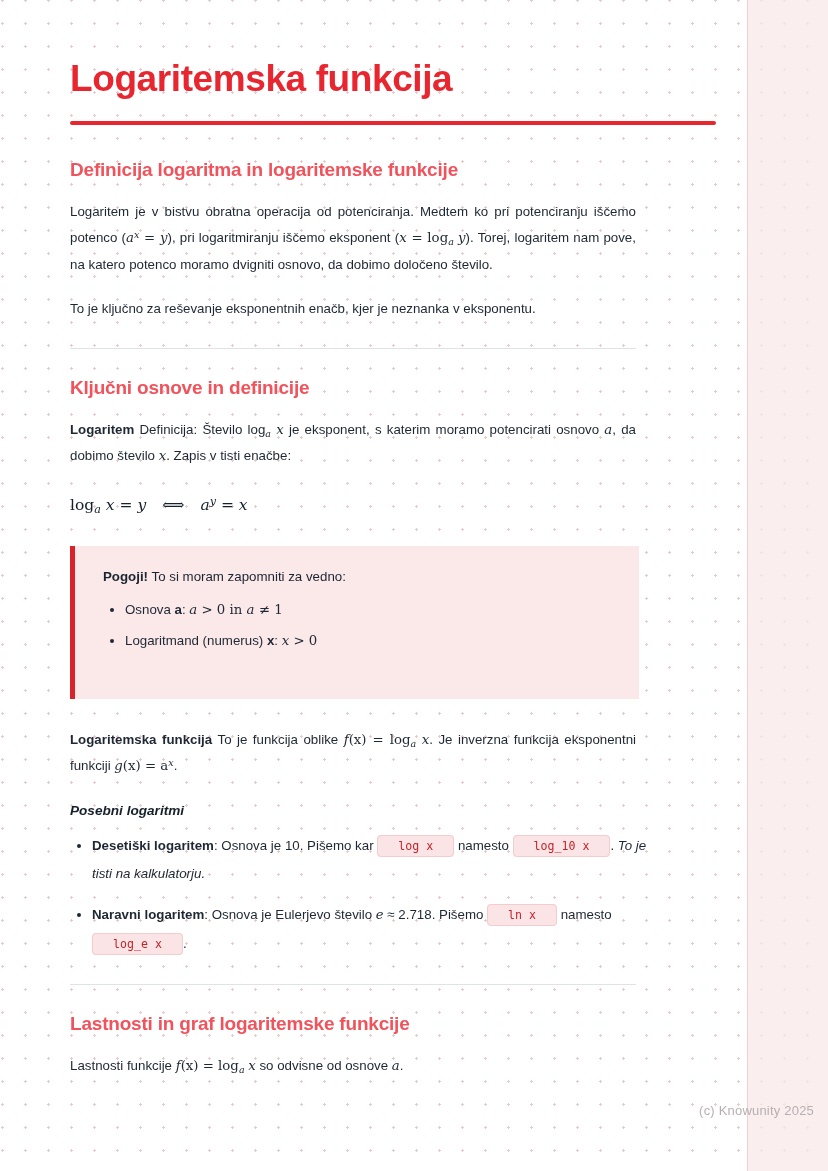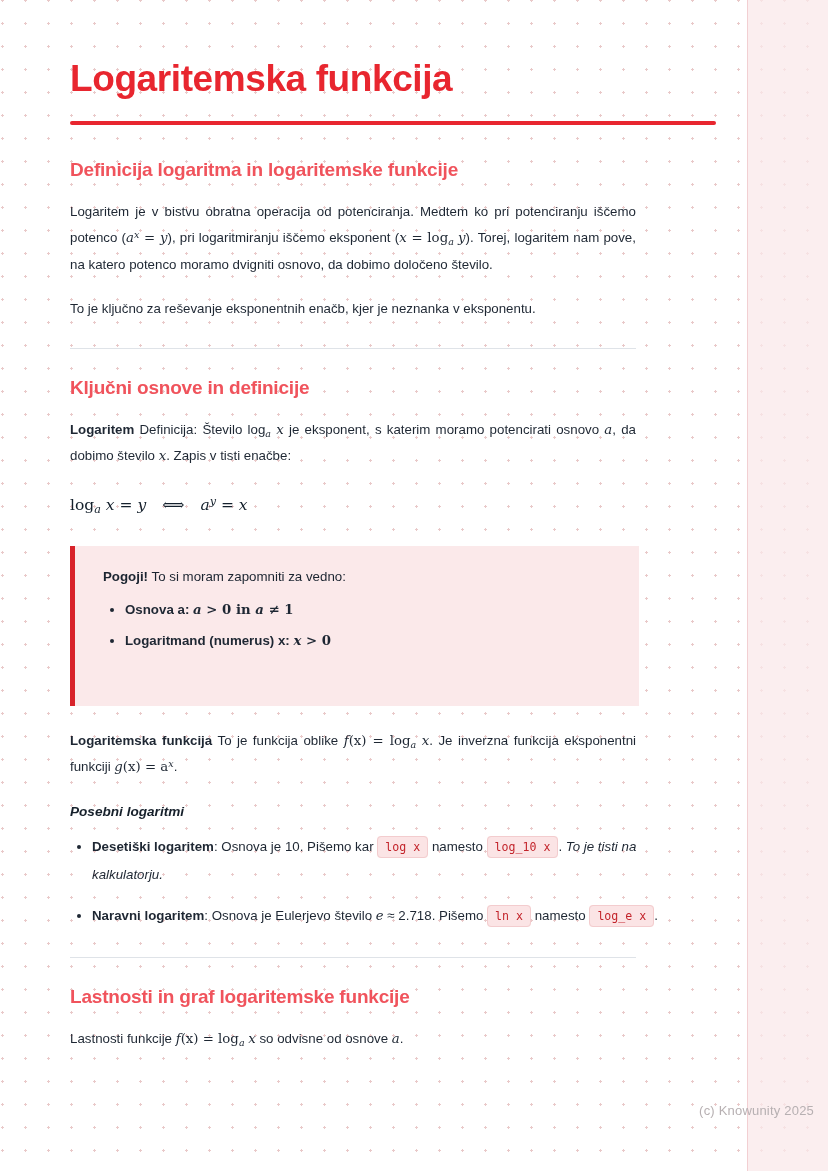--- a/index.html
+++ b/index.html
@@ -106,36 +106,35 @@
     margin: 26px 0 30px 0;
     width: 566px;
     color: #14202c;
   }
   .formula .spacer { display: inline-block; width: 16px; }
 
   .callout {
     position: relative;
     background: #fbe9ea;
     border-left: 5px solid #d8232a;
-    padding: 20px 26px 32px 28px;
+    padding: 20px 26px 25px 28px;
     width: 510px;
-    margin: 6px 0 22px 0;
+    margin: 6px 0 28px 0;
     min-height: 108px;
     box-sizing: content-box;
   }
   .callout .callout-title {
     font-size: 13.3px;
     line-height: 1.7;
     margin: 0 0 6px 0;
   }
   .callout .callout-title b { font-weight: 700; }
   .callout ul {
     margin: 4px 0 0 0;
     padding-left: 22px;
-    font-weight: bold;
   }
   .callout li {
     font-size: 13.3px;
     line-height: 2.35;
     color: #1e2733;
   }
   .callout li::marker { color: #1e2733; }
 
   h3.subhead {
     font-size: 13.6px;
@@ -155,21 +154,21 @@
     line-height: 2.15;
     margin-bottom: 12px;
     color: #1e2733;
   }
 
   code.inline {
     background: #fbe4e5;
     color: #c3242b;
     font-family: "DejaVu Sans Mono", monospace;
     font-size: 11.6px;
-    padding: 3px 7px;
+    padding: 3px 20px;
     border-radius: 4px;
     border: 1px solid #f3ccce;
     white-space: nowrap;
   }
 
   em.note { font-style: italic; }
 
   .footer-credit {
     position: absolute;
     right: 14px;

